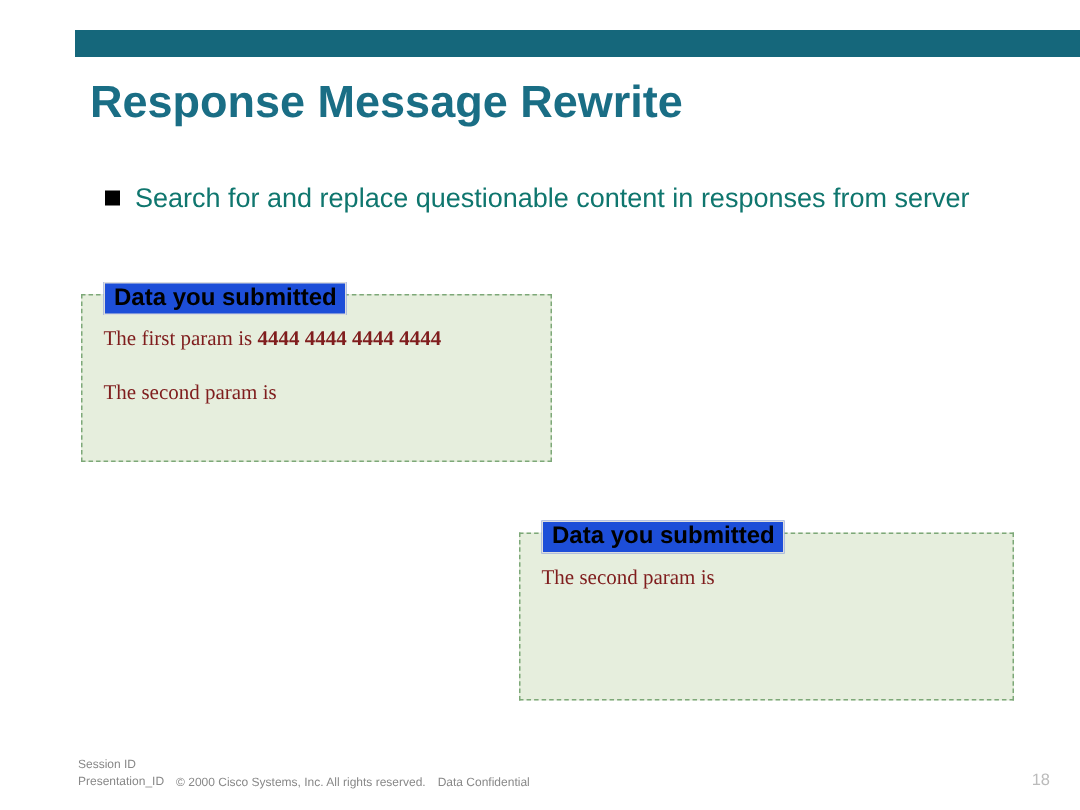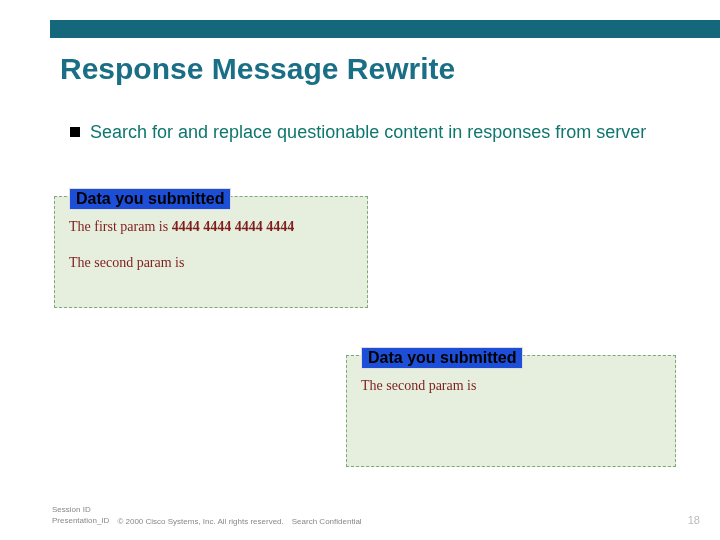--- a/index.html
+++ b/index.html
@@ -124,15 +124,15 @@
   <div class="panel-title">Data you submitted</div>
   <div class="panel-line">The second param is</div>
 </div>
 
 <div class="footer">
   <div class="session">
     <div>Session ID</div>
     <div>Presentation_ID</div>
   </div>
   <div>© 2000 Cisco Systems, Inc. All rights reserved.</div>
-  <div>Search Confidential</div>
+  <div>Data Confidential</div>
   <div class="pagenum">18</div>
 </div>
 
 </body></html>

